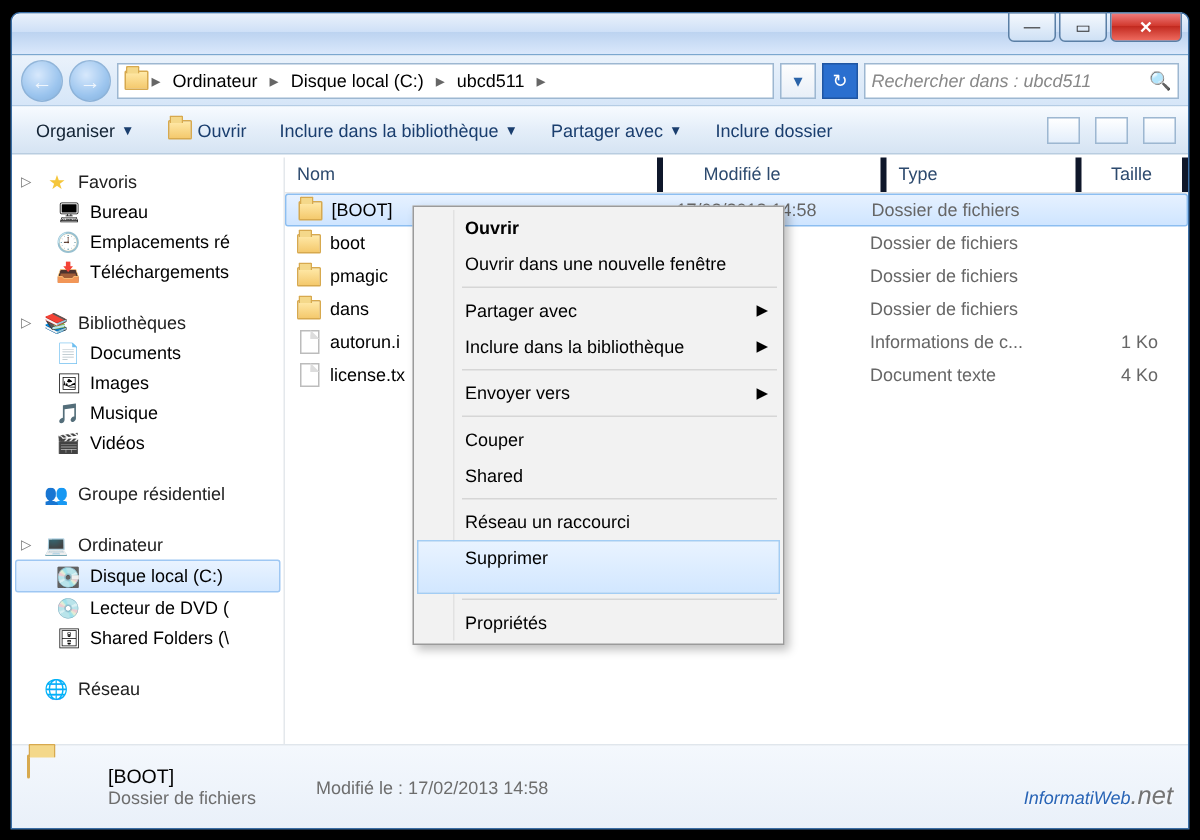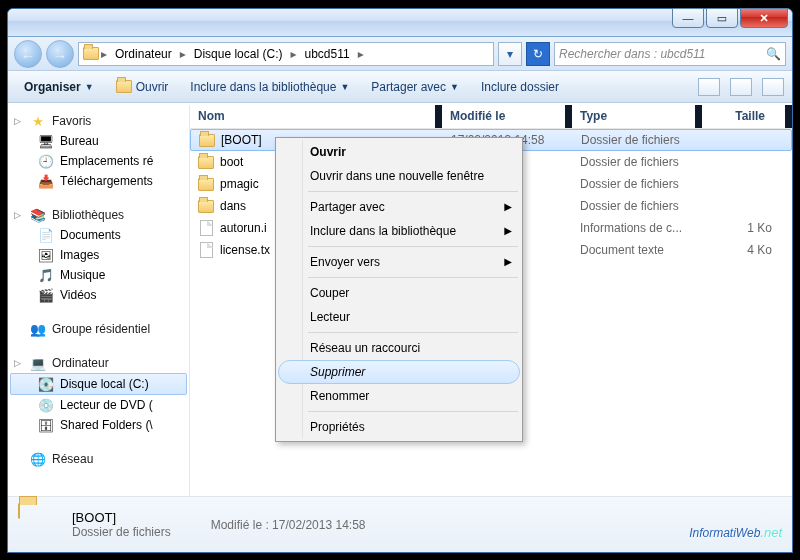--- a/index.html
+++ b/index.html
@@ -12,40 +12,40 @@
   .wmax { background:linear-gradient(#f4f8fd,#cfe1f5);}
   .wclose { width:48px; background:linear-gradient(#f07b7b,#d23a2f 45%,#c1281e 46%,#ef6b5f); color:#fff; font-weight:bold;}
   .addr { height:34px; background:linear-gradient(#eaf2fb,#d6e6f8); border-bottom:1px solid #b5cde5; display:flex; align-items:center; padding:0 6px; gap:4px;}
   .navbtn { width:28px; height:28px; border-radius:50%; background:radial-gradient(circle at 40% 35%,#cfe5ff,#67a7e6 60%,#3d7fc0); border:1px solid #4d86be; display:flex;align-items:center;justify-content:center;color:#fff;font-size:14px;}
   .navbtn.disabled{opacity:.55}
   .breadcrumb { flex:1; height:24px; background:#fff; border:1px solid #9db7d1; display:flex; align-items:center; padding:0 4px; gap:2px;}
   .bc-item { padding:2px 6px;}
   .bc-sep { color:#666;}
   .refbtn{width:24px;height:24px;border:1px solid #9db7d1;background:linear-gradient(#fdfdfd,#e8eff8);display:flex;align-items:center;justify-content:center;color:#2a63a8;}
   .refbtn.blue{background:#2a6fcf;color:#fff;border-color:#1f56a3;}
-  .search{width:232px;height:24px;border:1px solid #9db7d1;background:#fff;display:flex;align-items:center;padding:0 4px;color:#888;font-style:italic;}
+  .search{width:210px;height:24px;border:1px solid #9db7d1;background:#fff;display:flex;align-items:center;padding:0 4px;color:#888;font-style:italic;}
   .search .mg{margin-left:auto;color:#5a8bd0;font-style:normal;}
   .toolbar{height:32px;background:linear-gradient(#f7fbff,#e4eef9 50%,#d6e4f3);border-bottom:1px solid #b9cde0;display:flex;align-items:center;padding:0 8px;gap:6px;}
   .tbtn{padding:4px 8px;display:flex;align-items:center;gap:4px;color:#1a3e6e;}
   .tbtn .dd{font-size:9px;color:#1a3e6e;}
-  .tbtn.org{color:#123;font-weight:bold;}
+  .tbtn.org{color:#123;}
   .spacer{flex:1;}
   .content{position:absolute;top:96px;bottom:56px;left:0;right:0;display:flex;}
   .tree{width:182px;border-right:1px solid #e4e8ec;padding:6px 2px;overflow:hidden;}
   .tgroup{margin-bottom:14px;}
   .thead{display:flex;align-items:center;gap:6px;padding:2px 4px;font-weight:normal;color:#212121;}
   .thead .caret{font-size:9px;color:#7a7a7a;width:10px;}
   .titem{display:flex;align-items:center;gap:6px;padding:2px 4px 2px 28px;white-space:nowrap;overflow:hidden;}
   .titem.sel{background:linear-gradient(#e9f3ff,#d4e8ff);border:1px solid #9ec7f3;border-radius:2px;padding-left:27px;}
   .ico{width:16px;height:16px;display:inline-flex;align-items:center;justify-content:center;font-size:13px;}
   .files{flex:1;display:flex;flex-direction:column;}
   .cols{display:flex;height:24px;border-bottom:1px solid #e6e6e6;color:#2d4a6e;}
-  .col{padding:4px 8px;border-right:7px solid #0f172a;font-weight:bold;}
+  .col{padding:4px 8px;border-right:4px solid #0f172a;}
   .c-name{width:252px;}
-  .c-date{width:130px;}
+  .c-date{width:130px;margin-left:19px;}
   .c-type{width:130px;}
   .c-size{flex:1;text-align:right;padding-right:20px;}
   .rows{flex:1;}
   .row{display:flex;height:22px;align-items:center;}
   .row .cell{padding:0 8px;color:#444;}
   .row .n{width:252px;display:flex;align-items:center;gap:6px;color:#000;}
   .row .d{width:130px;color:#666;}
   .row .t{width:130px;color:#666;}
   .row .s{flex:1;text-align:right;padding-right:20px;color:#666;}
   .row.sel{background:linear-gradient(#e6f1ff,#cfe5ff);border:1px solid #8cbef1;border-radius:2px;}
@@ -54,25 +54,25 @@
   .file-ico{width:13px;height:16px;background:#fff;border:1px solid #bcbcbc;position:relative;}
   .file-ico:before{content:"";position:absolute;right:-1px;top:-1px;border:3px solid transparent;border-left-color:#ddd;border-bottom-color:#ddd;}
   .statusbar{position:absolute;left:0;right:0;bottom:0;height:56px;border-top:1px solid #e0e6ec;background:linear-gradient(#f4f8fd,#e9f0f9);display:flex;align-items:center;padding:6px 10px;gap:12px;}
   .sb-ico{width:42px;height:42px;}
   .sb-ico .folder-ico{width:40px;height:32px;}
   .sb-ico .folder-ico:before{width:16px;height:8px;top:-8px;}
   .sb-txt .big{font-size:13px;color:#000;}
   .sb-txt .smalltxt{color:#6d6d6d;}
   .sb-meta{color:#6d6d6d;margin-left:28px;}
   .watermark{position:absolute;right:18px;bottom:18px;font-size:20px;font-style:italic;color:#2864b6;font-family:Georgia,serif;text-shadow:0 1px 2px rgba(255,255,255,.9);z-index:60;}
-  .watermark .dom{color:#5eead4;font-size:13px;}
+  .watermark .dom{color:#737373;font-size:17px;}
   .ctxmenu{position:absolute;left:275px;top:137px;width:248px;background:#f2f2f2;border:1px solid #9b9b9b;box-shadow:3px 3px 6px rgba(0,0,0,.25);padding:2px;z-index:50;}
   .mi{padding:5px 10px 5px 32px;position:relative;color:#000;}
   .mi.bold{font-weight:bold;}
-  .mi.hov{background:linear-gradient(#e9f3ff,#d2e7ff);border:1px solid #a3cdf4;border-radius:12px;padding:4px 9px 4px 31px;font-style:italic;}
+  .mi.hov{background:linear-gradient(#e9f3ff,#d2e7ff);border:1px solid #a3cdf4;border-radius:0;padding:4px 9px 16px 31px;}
   .mi .sub{position:absolute;right:8px;top:6px;font-size:10px;}
   .msep{height:1px;background:#d6d6d6;margin:3px 2px 3px 30px;}
   .mbar{position:absolute;left:26px;top:2px;bottom:2px;width:1px;background:#e2e2e2;}
   .viewicon{width:22px;height:18px;border:1px solid #9db7d1;display:inline-block;background:linear-gradient(#fff,#e3eefb);margin-left:4px;}
   .star{color:#f5c63b;}
 </style>
 </head>
 <body>
 
 <div class="frame">
@@ -310,24 +310,23 @@
   <div class="mbar"></div>
   <div class="mi bold">Ouvrir</div>
   <div class="mi">Ouvrir dans une nouvelle fenêtre</div>
   <div class="msep"></div>
   <div class="mi"><span>Partager avec</span><span class="sub">▶</span></div>
   <div class="mi"><span>Inclure dans la bibliothèque</span><span class="sub">▶</span></div>
   <div class="msep"></div>
   <div class="mi"><span>Envoyer vers</span><span class="sub">▶</span></div>
   <div class="msep"></div>
   <div class="mi">Couper</div>
-  <div class="mi">Lecteur</div>
+  <div class="mi">Shared</div>
   <div class="msep"></div>
   <div class="mi">Réseau un raccourci</div>
   <div class="mi hov">Supprimer</div>
-  <div class="mi">Renommer</div>
   <div class="msep"></div>
   <div class="mi">Propriétés</div>
 </div>
 
 <div class="watermark">
   <span>InformatiWeb</span><span class="dom">.net</span>
 </div>
 
 </body></html>

